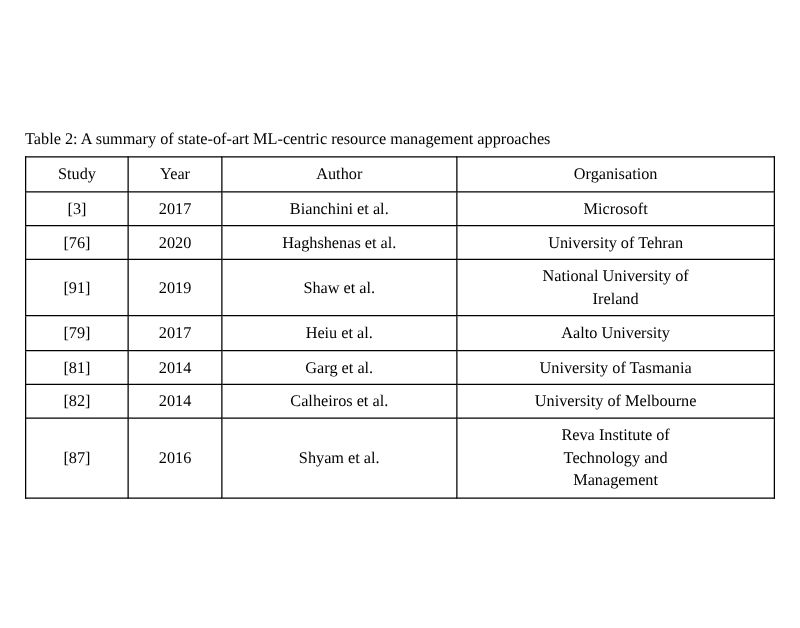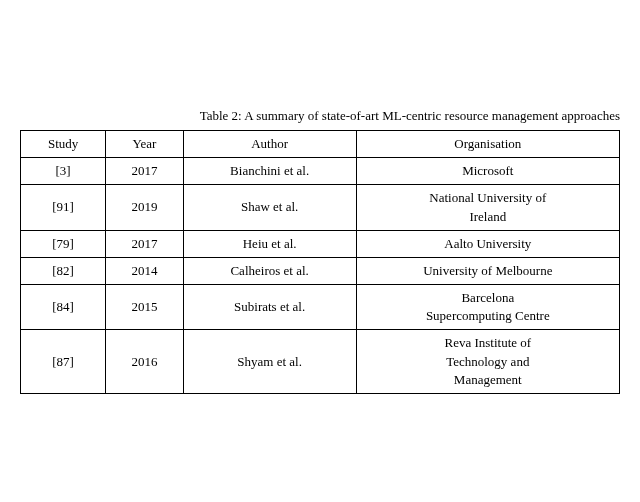--- a/index.html
+++ b/index.html
@@ -18,21 +18,21 @@
       width: 640px;
       min-height: 502px;
       padding: 20px;
     }
 
     .table-container {
       width: 600px;
     }
 
     .table-caption {
-      text-align: right;
+      text-align: left;
       margin-bottom: 6px;
       font-size: 13px;
     }
 
     table {
       width: 100%;
       border-collapse: collapse;
       border: 1px solid #000;
     }
 
@@ -68,42 +68,48 @@
       </tr>
     </thead>
     <tbody id="table-body">
     <tr>
           <td>[3]</td>
           <td>2017</td>
           <td>Bianchini et al.</td>
           <td>Microsoft</td>
         </tr>
         <tr>
+          <td>[76]</td>
+          <td>2020</td>
+          <td>Haghshenas et al.</td>
+          <td>University of Tehran</td>
+        </tr>
+        <tr>
           <td>[91]</td>
           <td>2019</td>
           <td>Shaw et al.</td>
           <td>National University of<br>Ireland</td>
         </tr>
         <tr>
           <td>[79]</td>
           <td>2017</td>
           <td>Heiu et al.</td>
           <td>Aalto University</td>
         </tr>
         <tr>
+          <td>[81]</td>
+          <td>2014</td>
+          <td>Garg et al.</td>
+          <td>University of Tasmania</td>
+        </tr>
+        <tr>
           <td>[82]</td>
           <td>2014</td>
           <td>Calheiros et al.</td>
           <td>University of Melbourne</td>
-        </tr>
-        <tr>
-          <td>[84]</td>
-          <td>2015</td>
-          <td>Subirats et al.</td>
-          <td>Barcelona<br>Supercomputing Centre</td>
         </tr>
         <tr>
           <td>[87]</td>
           <td>2016</td>
           <td>Shyam et al.</td>
           <td>Reva Institute of<br>Technology and<br>Management</td>
         </tr>
       </tbody>
   </table>
 </div>

